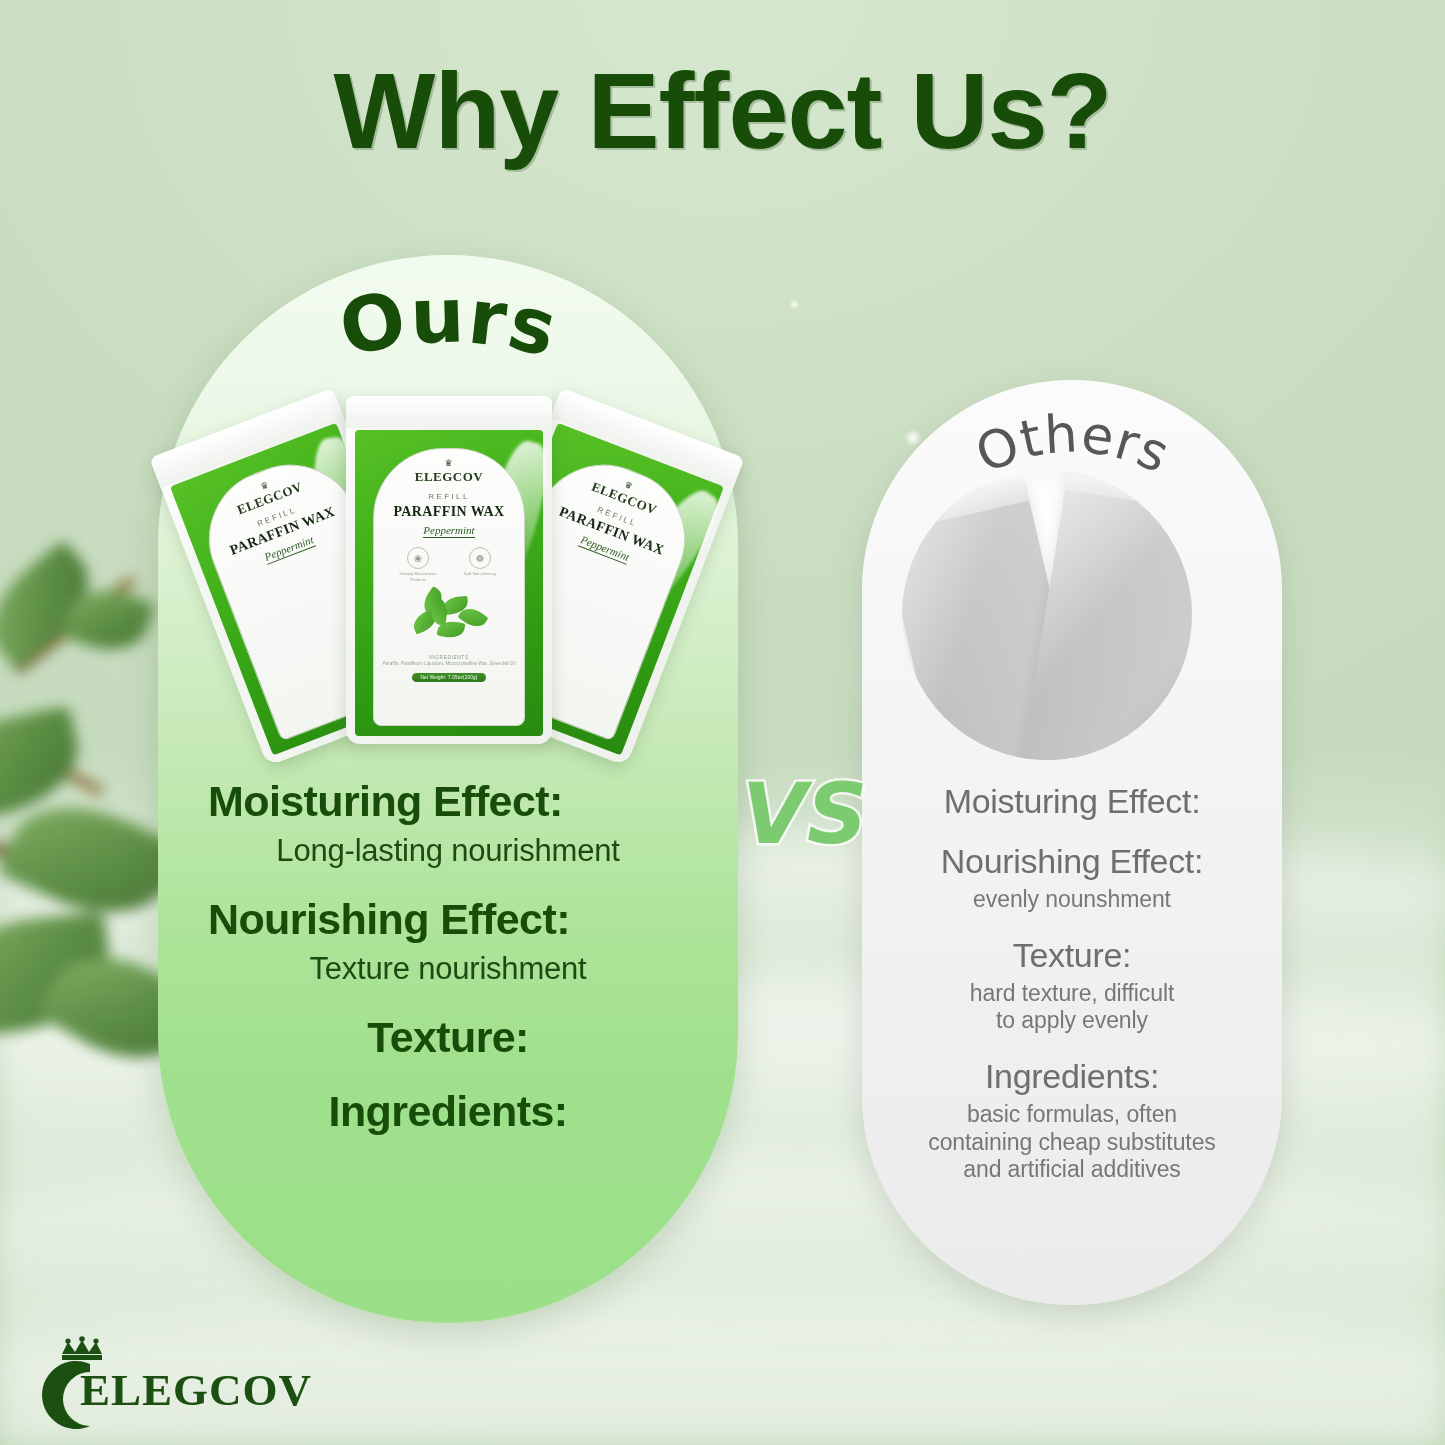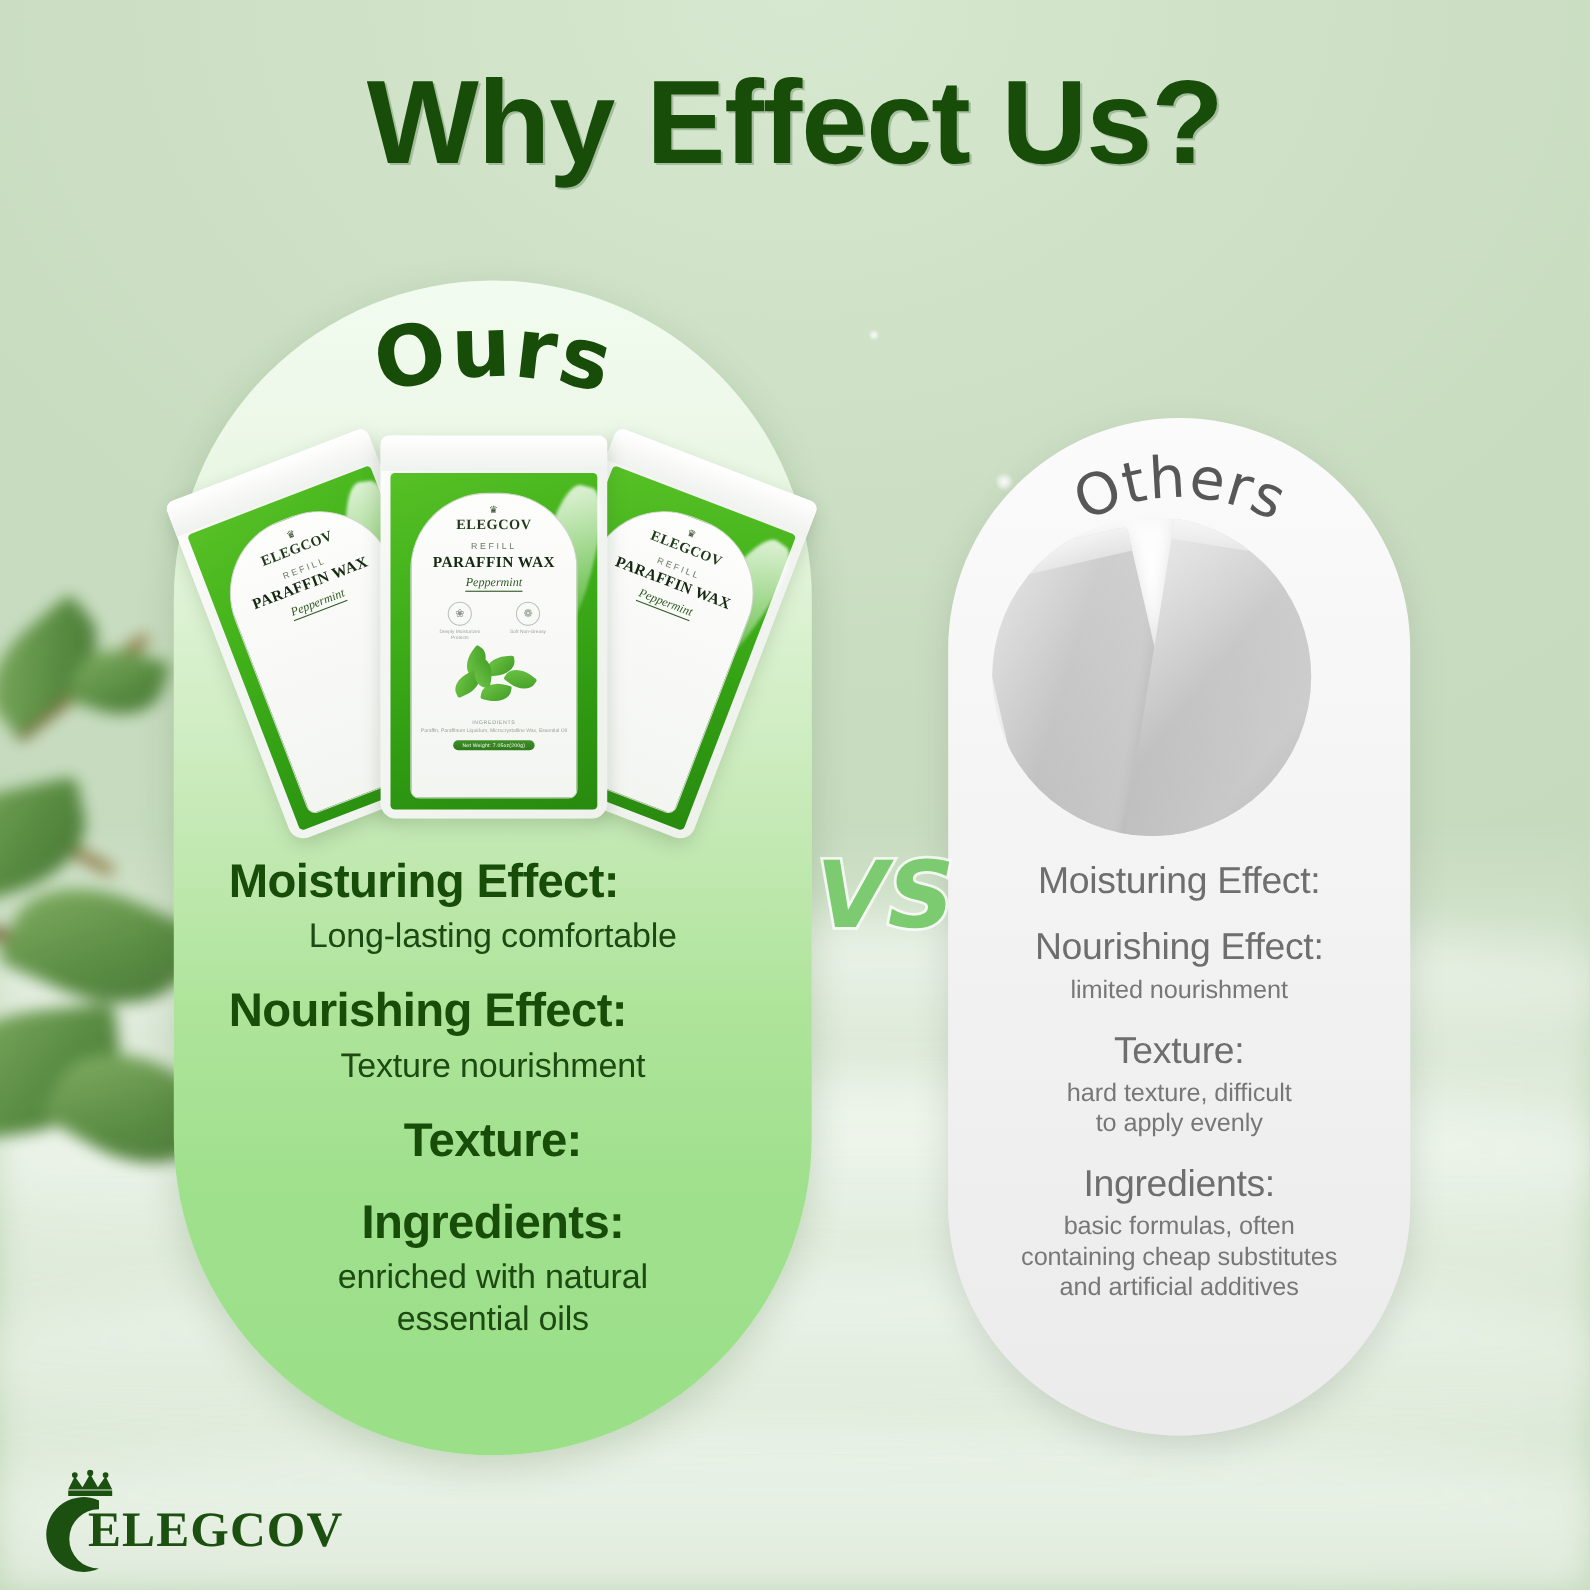--- a/index.html
+++ b/index.html
@@ -389,42 +389,41 @@
     <div class="gtop"></div>
     <div class="gsheen"></div>
   </div>
 </div>
 
 <div class="vs">VS</div>
 
 <div class="features-ours">
   <div class="feat feat-1">
     <div class="f-title">Moisturing Effect:</div>
-    <div class="f-desc">Long-lasting comfortable</div>
+    <div class="f-desc">Long-lasting nourishment</div>
   </div>
   <div class="feat feat-2">
     <div class="f-title">Nourishing Effect:</div>
     <div class="f-desc">Texture nourishment</div>
   </div>
   <div class="feat">
     <div class="f-title">Texture:</div>
   </div>
   <div class="feat">
     <div class="f-title">Ingredients:</div>
-    <div class="f-desc">enriched with natural<br>essential oils</div>
   </div>
 </div>
 
 <div class="features-others">
   <div class="feat">
     <div class="f-title">Moisturing Effect:</div>
   </div>
   <div class="feat">
     <div class="f-title">Nourishing Effect:</div>
-    <div class="f-desc">limited nourishment</div>
+    <div class="f-desc">evenly nounshment</div>
   </div>
   <div class="feat">
     <div class="f-title">Texture:</div>
     <div class="f-desc">hard texture, difficult<br>to apply evenly</div>
   </div>
   <div class="feat">
     <div class="f-title">Ingredients:</div>
     <div class="f-desc">basic formulas, often<br>containing cheap substitutes<br>and artificial additives</div>
   </div>
 </div>

